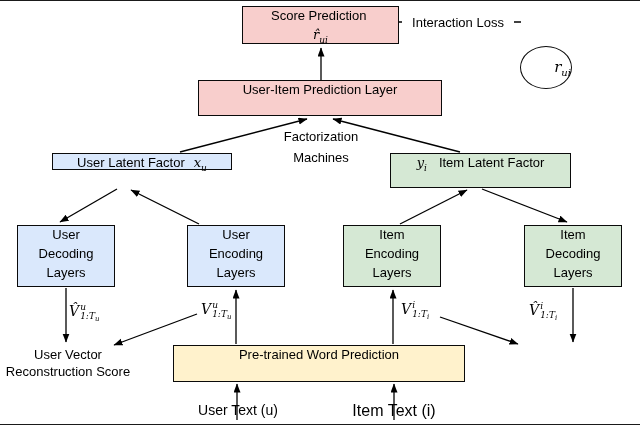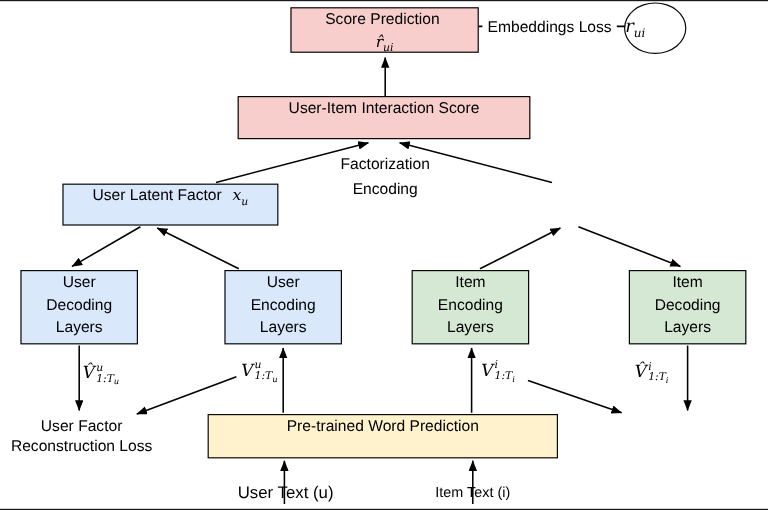--- a/index.html
+++ b/index.html
@@ -19,59 +19,62 @@
   .vlabel{
     position:absolute;font-family:"DejaVu Serif","Liberation Serif",serif;
     font-style:italic;font-size:14px;display:inline-flex;align-items:center;
   }
   .ss{display:inline-flex;flex-direction:column;line-height:1;margin-left:1px;transform:translateY(2px);}
   .ss .sup{font-size:9px;height:9px;}
   .ss .sub{font-size:9px;height:10px;white-space:nowrap;font-style:italic;}
   .ss .subsub{font-size:7px;vertical-align:-2px;}
   .circle{
     position:absolute;box-sizing:border-box;border:1.5px solid #0a0a0a;border-radius:50%;
-    background:#fff;display:flex;align-items:center;justify-content:flex-start;
-    font-family:"DejaVu Serif","Liberation Serif",serif;font-style:italic;font-size:15px;
+    background:#fff;display:flex;align-items:center;justify-content:flex-end;
+    font-family:"DejaVu Serif","Liberation Serif",serif;font-style:italic;font-size:15px;margin-top:44px;
   }
   .circle sub{font-size:10px;}
   #arrows{position:absolute;left:0;top:0;pointer-events:none;z-index:5;}
   .over{z-index:10;background:#fff;padding:0 2px;}
   .gap{display:inline-block;width:9px;}
   .gap2{display:inline-block;width:12px;}
 </style>
 </head>
 <body>
 
 <div id="stage">
 
   <div class="frame-line" style="top:0;"></div>
   <div class="frame-line" style="top:424px;"></div>
 
   <div class="box" style="left: 242px; top: 6px; width: 157px; height: 38px; background: rgb(248, 206, 204);">
     <span><span>Score Prediction</span>&nbsp;
     <span class="m"><span>r̂</span><sub>ui</sub></span></span>
   </div>
 
-  <div class="lbl over" style="left:402px;top:14px;width:108px;">Embeddings Loss</div>
+  <div class="lbl over" style="left:402px;top:14px;width:108px;">Interaction Loss</div>
 
   <div class="circle" style="left:520px;top:2px;width:52px;height:43px;">
     <span><span>r</span><sub>ui</sub></span>
   </div>
 
   <div class="box" style="left: 198px; top: 80px; width: 244px; height: 36px; background: rgb(248, 206, 204);">
-    <span>User-Item Interaction Score</span>
+    <span>User-Item Prediction Layer</span>
   </div>
 
   <div class="lbl" style="left:259px;top:126px;width:124px;line-height:21px;">Factorization
-Encoding</div>
+Machines</div>
 
-  <div class="box" style="left: 52px; top: 153px; width: 180px; height: 35px; background: rgb(218, 232, 252);">
+  <div class="box" style="left: 52px; top: 153px; width: 180px; height: 17px; background: rgb(218, 232, 252);">
     <span><span>User Latent Factor</span><span class="gap"></span><span class="m"><span>x</span><sub>u</sub></span></span>
   </div>
 
+  <div class="box" style="left: 390px; top: 153px; width: 181px; height: 35px; background: rgb(213, 232, 212);">
+    <span><span class="m"><span>y</span><sub>i</sub></span><span class="gap2"></span><span>Item Latent Factor</span></span>
+  </div>
 
   <div class="box" style="left: 17px; top: 225px; width: 98px; height: 62px; background: rgb(218, 232, 252);">
     <span>User
 Decoding
 Layers</span>
   </div>
   <div class="box" style="left: 187px; top: 225px; width: 98px; height: 62px; background: rgb(218, 232, 252);">
     <span>User
 Encoding
 Layers</span>
@@ -109,28 +112,28 @@
       </span>
   </span>
   <span class="vlabel" style="left:529px;top:300px;">
     <span>V̂</span>
       <span class="ss">
         <span class="sup">i</span>
         <span class="sub"><span>1:T</span><span class="subsub">i</span></span>
       </span>
   </span>
 
-  <div class="lbl" style="left:0px;top:346px;width:136px;">User Factor Reconstruction Loss</div>
+  <div class="lbl" style="left:0px;top:346px;width:136px;">User Vector Reconstruction Score</div>
 
   <div class="box" style="left: 173px; top: 345px; width: 292px; height: 37px; background: rgb(255, 242, 204);">
     <span>Pre-trained Word Prediction</span>
   </div>
 
   <div class="lbl" style="left:188px;top:402px;width:100px;font-size:14px;text-align:center;">User Text (u)</div>
-  <div class="lbl" style="left:346px;top:402px;width:96px;font-size:12px;">Item Text (i)</div>
+  <div class="lbl" style="left:346px;top:402px;width:96px;font-size:16px;">Item Text (i)</div>
 
   <svg id="arrows" width="640" height="425" viewBox="0 0 640 425">
     <defs>
       <marker id="ah" markerUnits="userSpaceOnUse" markerWidth="10" markerHeight="8" refX="8.5" refY="3.5" orient="auto">
         <path d="M0,0 L9,3.5 L0,7 z" fill="#000"></path>
       </marker>
     </defs>
     <g stroke="#000" stroke-width="1.3" fill="none">
       <line x1="321" y1="80" x2="321" y2="48" marker-end="url(#ah)"></line>
       <line x1="399" y1="22" x2="521" y2="22"></line>

